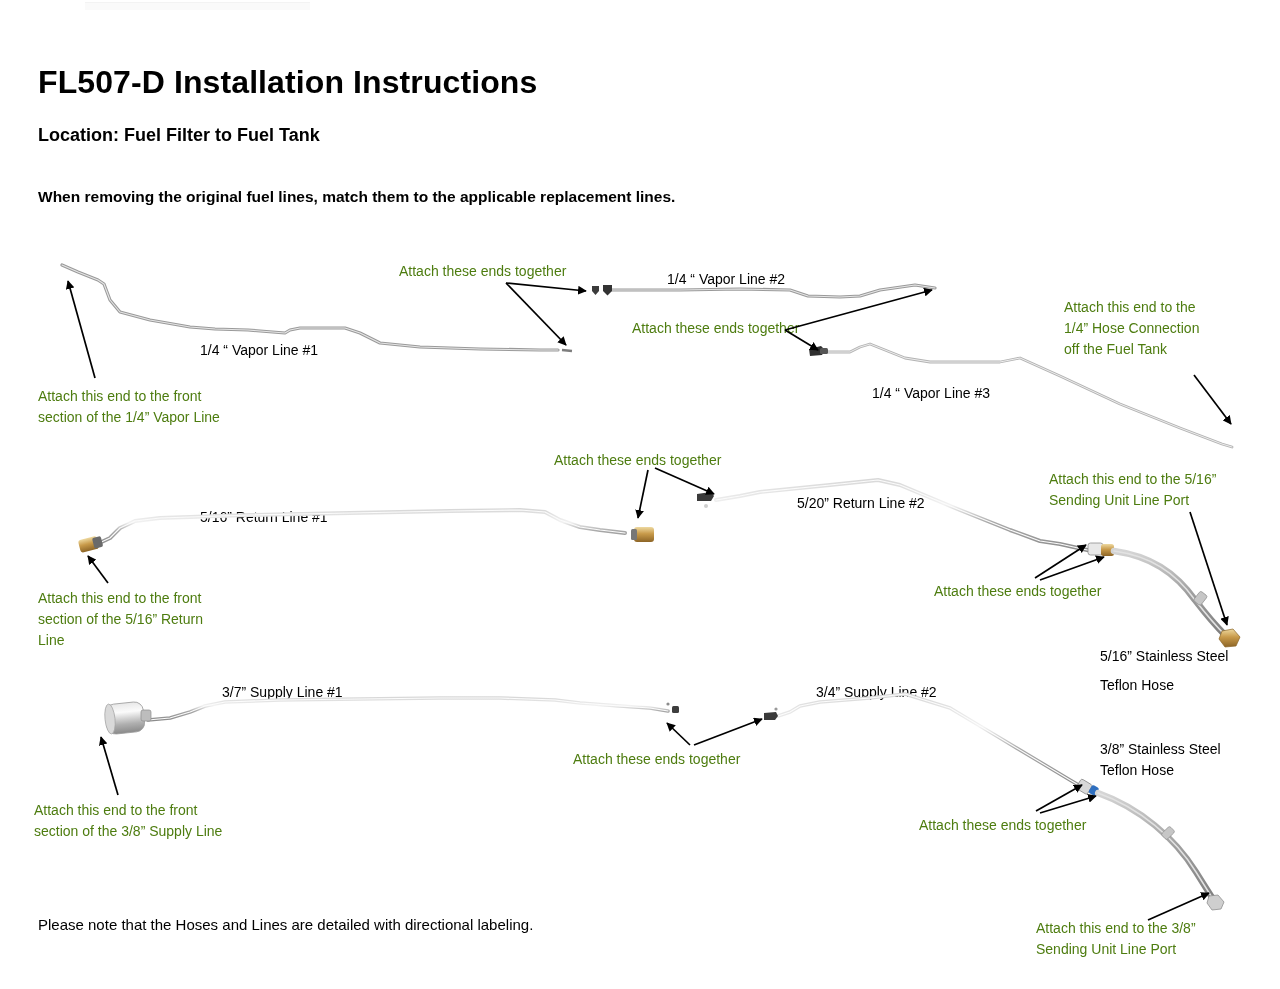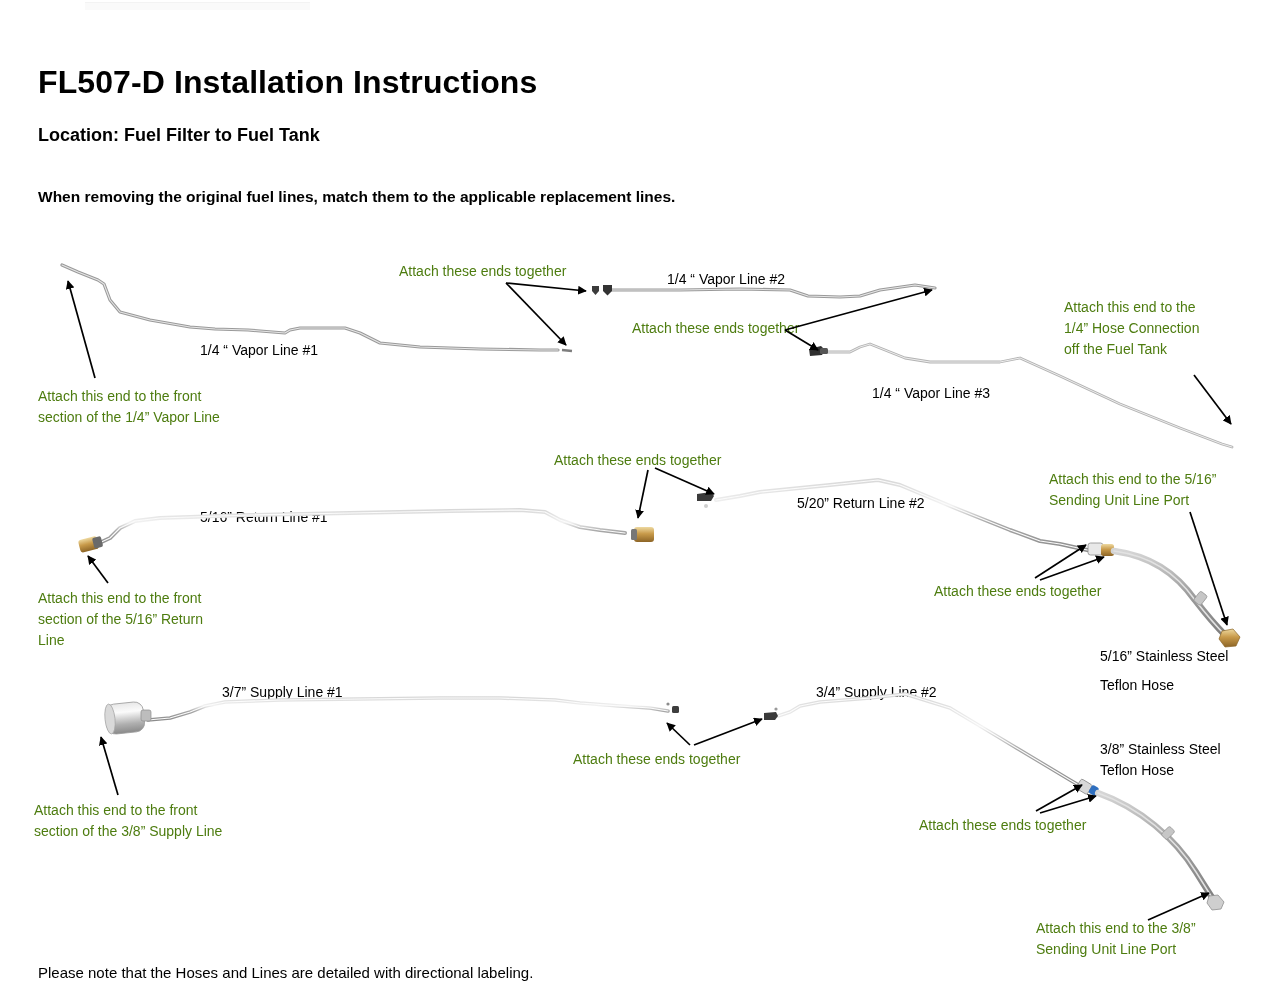--- a/index.html
+++ b/index.html
@@ -26,21 +26,21 @@
   .doc-subtitle{
     position:absolute;left:38px;top:125px;
     font-size:18px;font-weight:bold;white-space:nowrap;
   }
   .doc-instruction{
     position:absolute;left:38px;top:180px;
     font-size:15.5px;font-weight:bold;white-space:nowrap;margin-top:8px;
   }
   .footer-note{
     position:absolute;left:38px;top:912px;
-    font-size:15px;line-height:25px;white-space:nowrap;margin-top:48px;
+    font-size:15px;line-height:25px;white-space:nowrap;
   }
   .footer-note div{white-space:nowrap;}
 
   
   .part-label{
     position:absolute;font-size:14px;white-space:nowrap;color:#000;
   }
   
   .callout{
     position:absolute;font-size:14px;line-height:21px;color:#4d7c0f;

